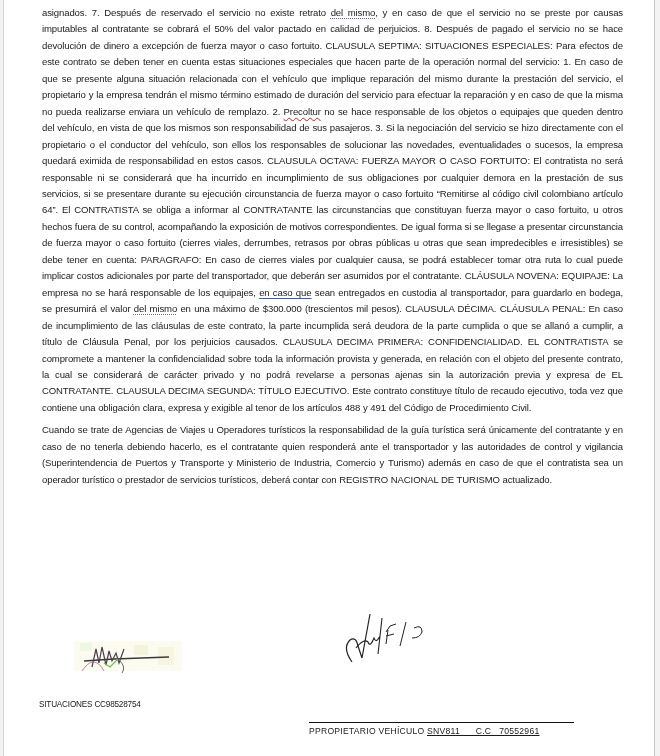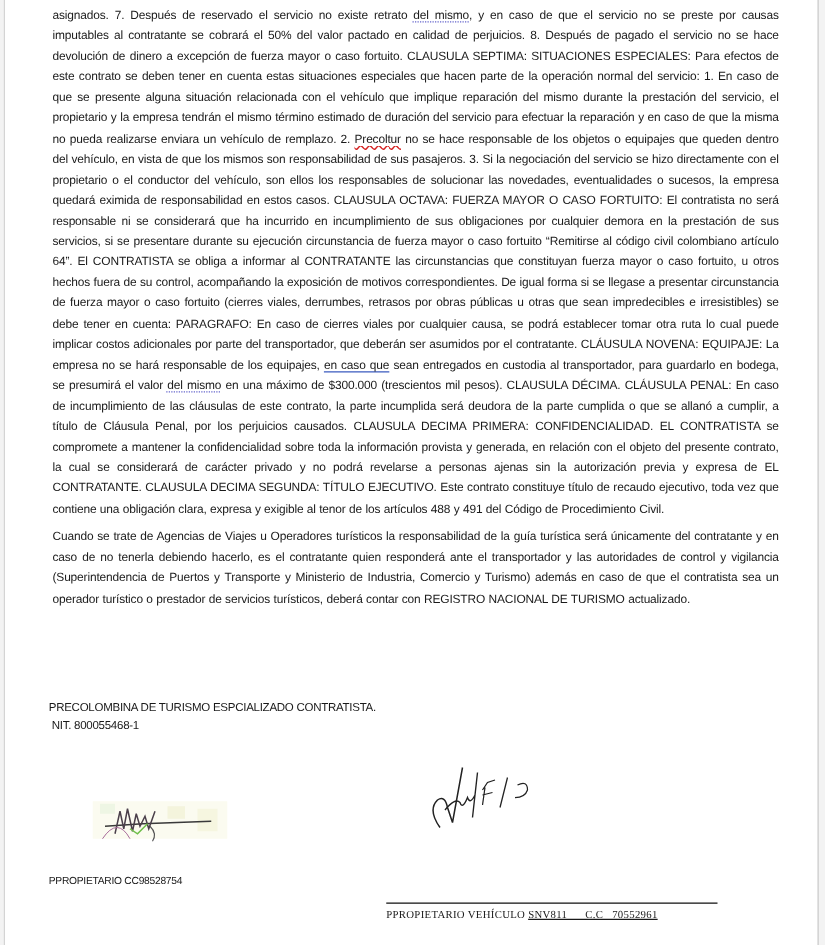--- a/index.html
+++ b/index.html
@@ -38,39 +38,35 @@
     .sig-left { position: absolute; left: 70px; top: 637px; width: 108px; height: 38px; }
     .sig-right { position: absolute; left: 338px; top: 608px; width: 95px; height: 62px; }
     .contratante {
       position: absolute; left: 35px; top: 700px; font-size: 8.2px; color: #1a1a1a;
       letter-spacing: -0.2px; white-space: nowrap;
     }
     .owner-line { position: absolute; left: 305px; top: 722px; width: 265px; border-top: 1px solid #111; }
     .owner {
       position: absolute; left: 305px; top: 726px; font-size: 8.6px; color: #1a1a1a;
       letter-spacing: 0.25px; white-space: nowrap;
-      font-family: Liberation Serif, serif;
+      font-family: Liberation Sans, sans-serif;
     }
     .owner .plate { text-decoration: underline; display: inline-block; width: 152px; }
   </style>
 </head>
 <body>
 
 <div class="page">
 
   <div class="body-text">
     <p><span>asignados. 7. Después de reservado el servicio no existe retrato </span><span class="wavy-blue">del mismo</span><span>, y en caso de que el servicio no se preste por causas imputables al contratante se cobrará el 50% del valor pactado en calidad de perjuicios. 8. Después de pagado el servicio no se hace devolución de dinero a excepción de fuerza mayor o caso fortuito. CLAUSULA SEPTIMA: SITUACIONES ESPECIALES: Para efectos de este contrato se deben tener en cuenta estas situaciones especiales que hacen parte de la operación normal del servicio: 1. En caso de que se presente alguna situación relacionada con el vehículo que implique reparación del mismo durante la prestación del servicio, el propietario y la empresa tendrán el mismo término estimado de duración del servicio para efectuar la reparación y en caso de que la misma no pueda realizarse enviara un vehículo de remplazo. 2. </span><span class="wavy-red">Precoltur</span><span> no se hace responsable de los objetos o equipajes que queden dentro del vehículo, en vista de que los mismos son responsabilidad de sus pasajeros. 3. Si la negociación del servicio se hizo directamente con el propietario o el conductor del vehículo, son ellos los responsables de solucionar las novedades, eventualidades o sucesos, la empresa quedará eximida de responsabilidad en estos casos. CLAUSULA OCTAVA: FUERZA MAYOR O CASO FORTUITO: El contratista no será responsable ni se considerará que ha incurrido en incumplimiento de sus obligaciones por cualquier demora en la prestación de sus servicios, si se presentare durante su ejecución circunstancia de fuerza mayor o caso fortuito “Remitirse al código civil colombiano artículo 64”. El CONTRATISTA se obliga a informar al CONTRATANTE las circunstancias que constituyan fuerza mayor o caso fortuito, u otros hechos fuera de su control, acompañando la exposición de motivos correspondientes. De igual forma si se llegase a presentar circunstancia de fuerza mayor o caso fortuito (cierres viales, derrumbes, retrasos por obras públicas u otras que sean impredecibles e irresistibles) se debe tener en cuenta: PARAGRAFO: En caso de cierres viales por cualquier causa, se podrá establecer tomar otra ruta lo cual puede implicar costos adicionales por parte del transportador, que deberán ser asumidos por el contratante. CLÁUSULA NOVENA: EQUIPAJE: La empresa no se hará responsable de los equipajes, </span><span class="solid-blue">en caso que</span><span> sean entregados en custodia al transportador, para guardarlo en bodega, se presumirá el valor </span><span class="wavy-blue">del mismo</span><span> en una máximo de $300.000 (trescientos mil pesos). CLAUSULA DÉCIMA. CLÁUSULA PENAL: En caso de incumplimiento de las cláusulas de este contrato, la parte incumplida será deudora de la parte cumplida o que se allanó a cumplir, a título de Cláusula Penal, por los perjuicios causados. CLAUSULA DECIMA PRIMERA: CONFIDENCIALIDAD. EL CONTRATISTA se compromete a mantener la confidencialidad sobre toda la información provista y generada, en relación con el objeto del presente contrato, la cual se considerará de carácter privado y no podrá revelarse a personas ajenas sin la autorización previa y expresa de EL CONTRATANTE. CLAUSULA DECIMA SEGUNDA: TÍTULO EJECUTIVO. Este contrato constituye título de recaudo ejecutivo, toda vez que contiene una obligación clara, expresa y exigible al tenor de los artículos 488 y 491 del Código de Procedimiento Civil.</span></p>
     <p class="para2">Cuando se trate de Agencias de Viajes u Operadores turísticos la responsabilidad de la guía turística será únicamente del contratante y en caso de no tenerla debiendo hacerlo, es el contratante quien responderá ante el transportador y las autoridades de control y vigilancia (Superintendencia de Puertos y Transporte y Ministerio de Industria, Comercio y Turismo) además en caso de que el contratista sea un operador turístico o prestador de servicios turísticos, deberá contar con REGISTRO NACIONAL DE TURISMO actualizado.</p>
   </div>
 
 
-  <div class="company">
-    <div>PRECOLOMBINA DE TURISMO ESPCIALIZADO CONTRATISTA.</div>
-    <div style="white-space:pre"> NIT. 800055468-1</div>
-  </div>
 
   <div class="sig-left">
     <svg width="108" height="38" viewBox="0 0 108 38">
       <rect x="0" y="4" width="108" height="30" fill="#fbfbf0"></rect>
       <rect x="60" y="8" width="14" height="10" fill="#f4f4dc"></rect>
       <rect x="84" y="10" width="16" height="18" fill="#f6f6e0"></rect>
       <rect x="6" y="6" width="12" height="8" fill="#eef6e4"></rect>
       <path d="M10 24 L40 22 L95 20" stroke="#3a3a3a" stroke-width="1.4" fill="none"></path>
       <path d="M18 30 L22 12 L25 26 L28 10 L32 28 L35 14 L38 24 L42 16 L45 26 L50 12" stroke="#4a3f4a" stroke-width="1.2" fill="none"></path>
       <path d="M8 34 Q20 16 30 34" stroke="#a86a9a" stroke-width="0.8" fill="none"></path>
@@ -82,18 +78,18 @@
   <div class="sig-right">
     <svg width="95" height="62" viewBox="0 0 95 62">
       <path d="M10 54 Q0 40 8 32 Q14 28 16 38 L20 50 L28 6" stroke="#222" stroke-width="1.2" fill="none"></path>
       <path d="M14 40 Q22 30 26 34 Q28 40 32 30 Q34 36 38 28 L40 10 L36 46" stroke="#222" stroke-width="1.1" fill="none"></path>
       <path d="M44 24 L48 18 L54 16 M46 22 L44 36 M44 28 L52 26" stroke="#222" stroke-width="1" fill="none"></path>
       <path d="M64 14 L58 38" stroke="#222" stroke-width="1" fill="none"></path>
       <path d="M72 20 Q80 16 80 24 Q78 30 70 30" stroke="#222" stroke-width="1" fill="none"></path>
     </svg>
   </div>
 
-  <div class="contratante">PPROPIETARIO CC98528754</div>
+  <div class="contratante">SITUACIONES CC98528754</div>
 
   <div class="owner-line"></div>
   <div class="owner"><span style="white-space:pre">PPROPIETARIO VEHÍCULO </span><span class="plate" style="white-space:pre">SNV811      C.C   70552961</span></div>
 
 </div>
 
 </body></html>

